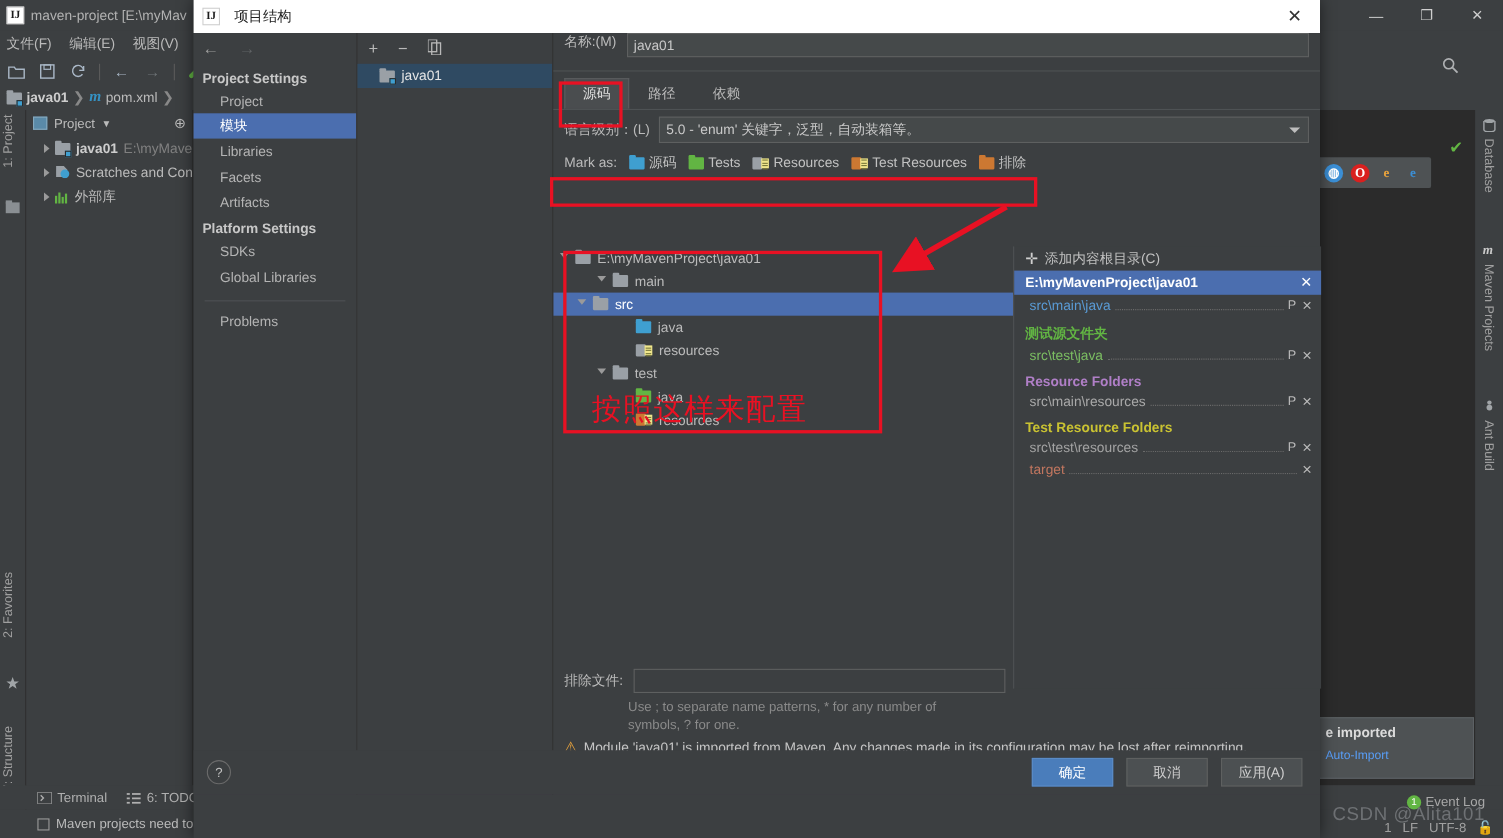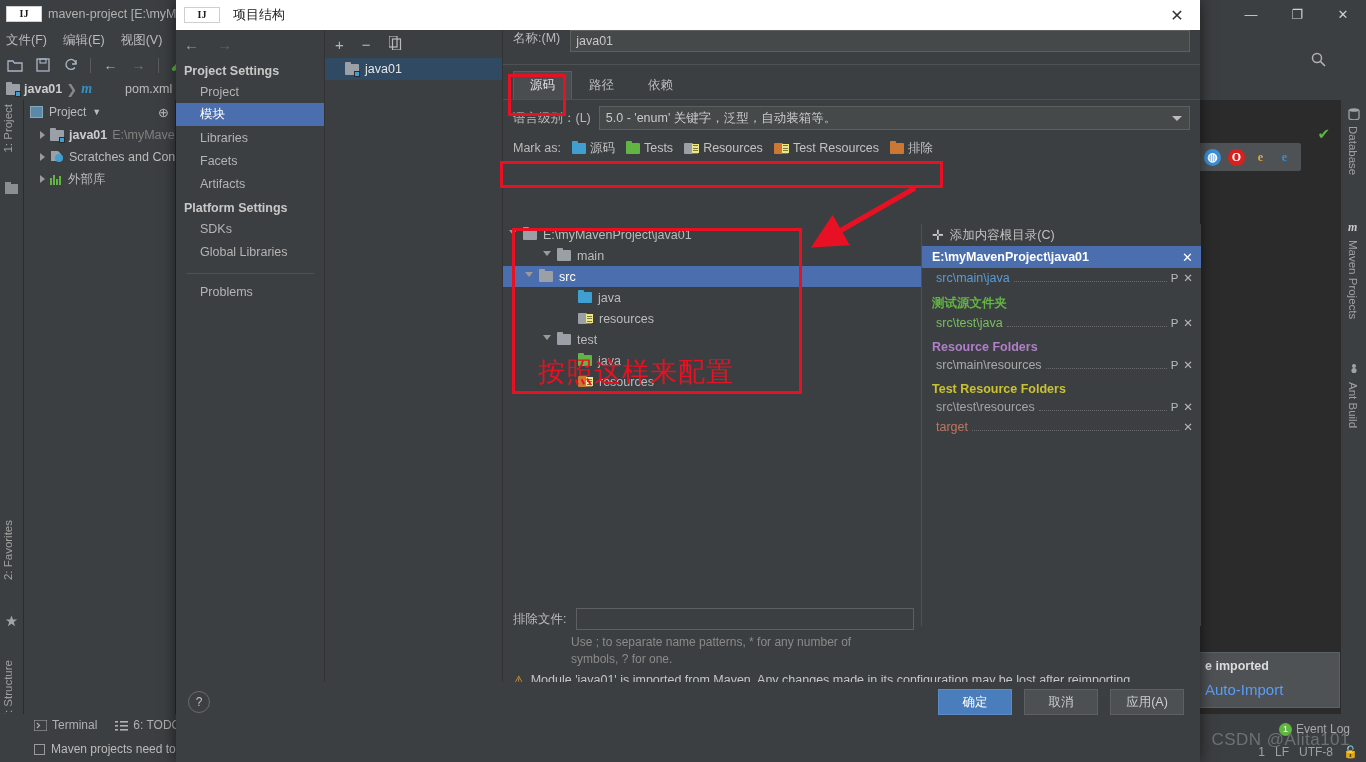--- a/index.html
+++ b/index.html
@@ -14,21 +14,21 @@
   }
   #root { position: relative; width: 1366px; height: 762px; }
 
   
   .ide { position:absolute; inset:0; background:#3c3f41; }
   .ide-titlebar {
     position:absolute; left:0; top:0; width:1366px; height:28px;
     background:#3c3f41; display:flex; align-items:center; padding-left:6px;
   }
   .ij-logo {
-    width:36px; height:16px; background:#ffffff; border:1px solid #cfcfcf;
+    width:16px; height:16px; background:#ffffff; border:1px solid #cfcfcf;
     color:#1b1b1b; font-size:10px; font-weight:bold; line-height:14px; text-align:center;
     font-family:"Liberation Serif", serif; flex:none; margin-right:6px;
   }
   .ide-title { color:#b2b2b2; font-size:12.5px; white-space:nowrap; }
   .win-ctrls { position:absolute; right:0; top:0; height:28px; display:flex; }
   .win-btn { width:46px; height:28px; display:flex; align-items:center; justify-content:center;
              color:#cfcfcf; font-size:13px; }
 
   .ide-menubar { position:absolute; left:0; top:28px; width:1366px; height:24px;
                  display:flex; align-items:center; padding-left:6px; gap:16px; }
@@ -37,21 +37,21 @@
   .ide-toolbar { position:absolute; left:0; top:52px; width:1366px; height:26px;
                  display:flex; align-items:center; padding-left:6px; gap:11px; }
   .tb-ico { width:17px; height:17px; display:flex; align-items:center; justify-content:center;
             color:#a9b7c6; font-size:14px; }
   .tb-sep { width:1px; height:15px; background:#5a5a5a; }
 
   .ide-breadcrumb { position:absolute; left:0; top:78px; width:1366px; height:22px;
                     display:flex; align-items:center; padding-left:6px; gap:4px; font-size:12.5px; }
   .bc-sep { color:#888; font-size:13px; }
   .bc-txt { color:#cdcdcd; font-weight:bold; }
-  .bc-txt.norm { font-weight:normal; color:#bbbbbb;margin-left:29px; }
+  .bc-txt.norm { font-weight:normal; color:#bbbbbb; }
   .m-ico { color:#3592c4; font-style:italic; font-family:"Liberation Serif", serif;
            font-size:14px; font-weight:bold; }
 
   
   .vstrip { position:absolute; left:0; top:100px; width:24px; height:640px;
             background:#3c3f41; border-right:1px solid #2b2b2b; }
   .vlabel { position:absolute; left:2px; writing-mode:vertical-rl;
             transform:rotate(180deg); color:#a0a0a0; font-size:11.5px; white-space:nowrap; }
   .vicon { position:absolute; left:5px; width:13px; height:13px; }
 
@@ -94,21 +94,21 @@
   
   .rstrip { position:absolute; right:0; top:100px; width:26px; height:614px;
             background:#3c3f41; border-left:1px solid #2b2b2b; }
   .rlabel { position:absolute; left:6px; writing-mode:vertical-rl; color:#a0a0a0;
             font-size:11.5px; white-space:nowrap; }
 
   
   .notif { position:absolute; left:1196px; top:652px; width:144px; height:56px;
            background:#4e5254; border:1px solid #5c6164; padding:6px 8px; }
   .notif-t { color:#dcdcdc; font-weight:bold; font-size:12.5px; }
-  .notif-l { color:#589df6; font-size:15px; margin-top:8px; }
+  .notif-l { color:#589df6; font-size:11px; margin-top:8px; }
 
   
   .botstrip { position:absolute; left:0; bottom:26px; width:1366px; height:22px; background:#3c3f41;
               display:flex; align-items:center; gap:18px; padding-left:34px; }
   .bot-item { display:flex; align-items:center; gap:5px; font-size:12px; color:#b0b0b0; white-space:nowrap; }
   .statusbar { position:absolute; left:0; bottom:0; width:1366px; height:26px; background:#3c3f41;
                display:flex; align-items:center; padding-left:34px; gap:6px; }
   .status-right { position:absolute; right:8px; bottom:3px; display:flex; align-items:center;
                   gap:10px; font-size:12px; color:#a0a0a0; }
   .evlog { position:absolute; right:16px; bottom:26px; display:flex; align-items:center; gap:4px;

